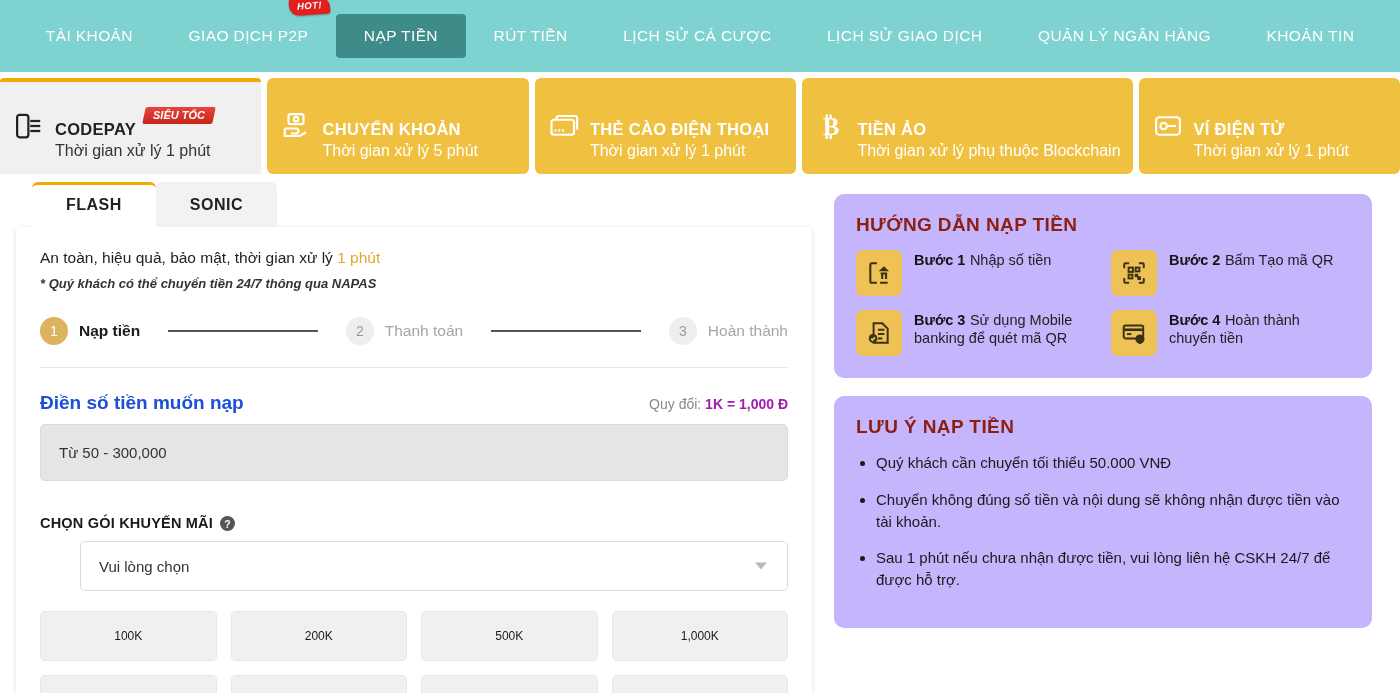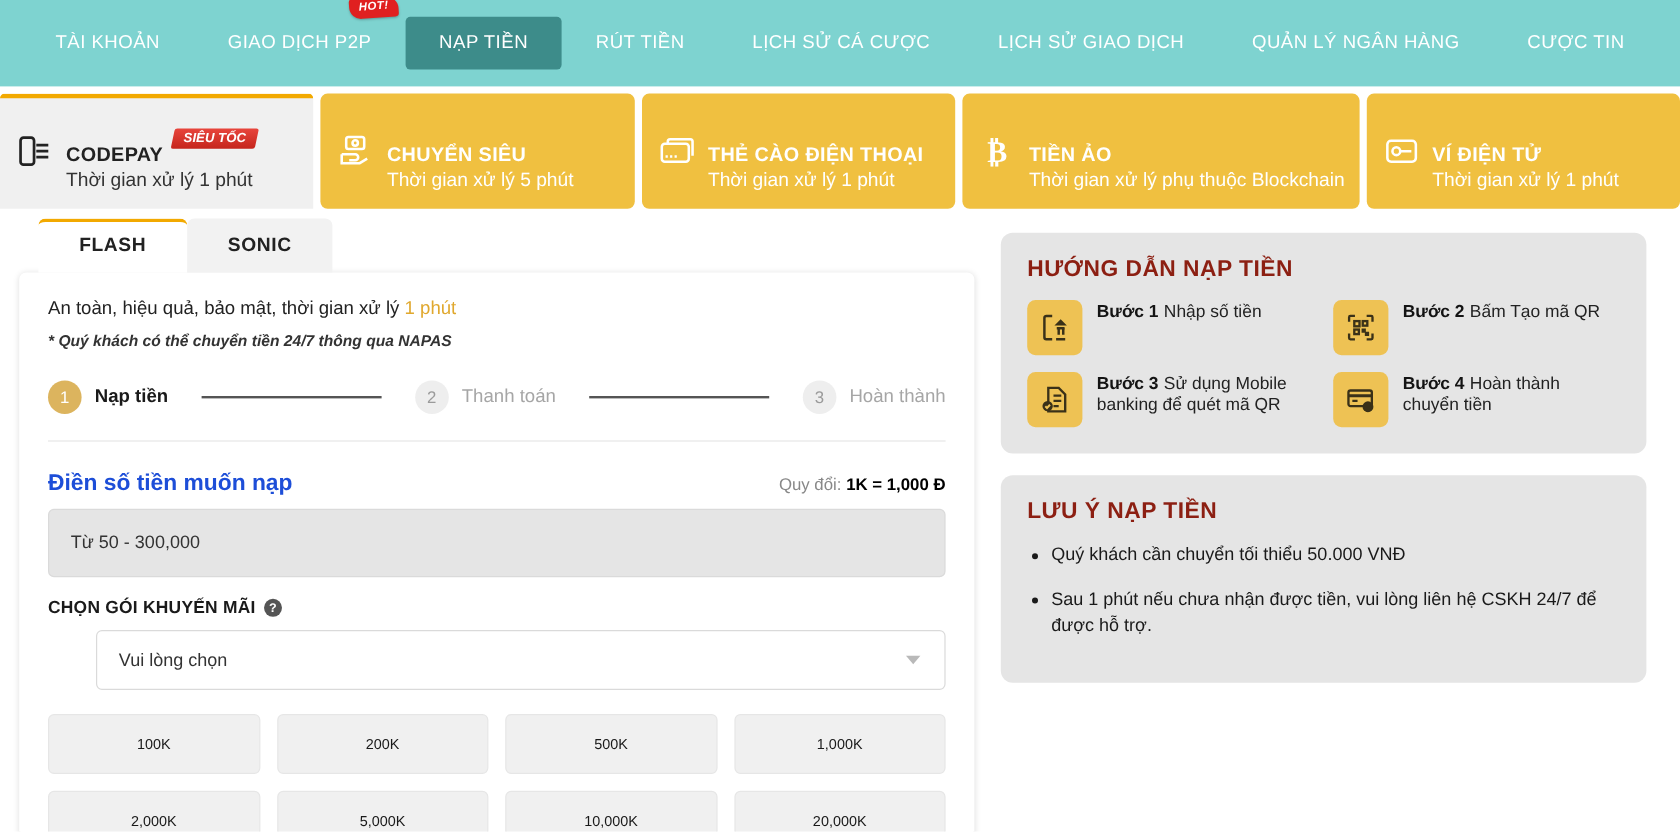--- a/index.html
+++ b/index.html
@@ -160,42 +160,42 @@
   .step-label { font-size: 15.5px; color: #a6a6a6; }
   .step.done .step-label { color: #1a1a1a; font-weight: bold; }
   .step-line { flex: 1 1 auto; height: 2px; background: #555; margin: 0 28px; }
 
   .field-head {
     display: flex; justify-content: space-between; align-items: baseline;
     margin: 24px 0 10px 0;
   }
   .field-label { font-size: 19px; font-weight: bold; color: #1d4ed8; }
   .field-hint { font-size: 14px; color: #888; }
-  .field-hint b { color: #000000; font-weight: bold; margin-top: 20px; }
+  .field-hint b { color: #a21caf; font-weight: bold; margin-top: 20px; }
 
   .text-input {
     width: 100%;
     height: 57px;
     border: 1px solid #dadada;
     border-radius: 5px;
     padding: 0 18px;
     font-size: 15px;
     color: #333;
     font-family: "Liberation Sans", sans-serif;
     background: #e5e5e5;
   }
   .text-input::placeholder { color: #333; }
 
   .sec-label {
-    margin: 18px 0 10px 0;
+    margin: 34px 0 10px 0;
     font-size: 14.5px;
     font-weight: bold;
     color: #1a1a1a;
     letter-spacing: .2px;
-    display: flex; align-items: flex-start; gap: 7px;
+    display: flex; align-items: flex-end; gap: 7px;
   }
   .help-dot {
     width: 15px; height: 15px; border-radius: 50%;
     background: #555; color: #fff;
     font-size: 10.5px; font-weight: bold;
     display: inline-flex; align-items: center; justify-content: center;
     cursor: pointer;
   }
 
   .select-box {
@@ -231,21 +231,21 @@
     border-radius: 5px;
     height: 50px;
     display: flex; align-items: center; justify-content: center;
     font-size: 12px;
     color: #1a1a1a;
     cursor: pointer;
   }
 
   
   .panel {
-    background: #e5e5e5;
+    background: #c4b5fd;
     border-radius: 10px;
     padding: 20px 22px 22px 22px;
     margin-bottom: 18px;
   }
   .panel-title {
     color: #8c1f12;
     font-size: 19px;
     font-weight: bold;
     letter-spacing: .4px;
     margin-bottom: 14px;
@@ -305,21 +305,21 @@
   <div class="nav-item">
     <span>LỊCH SỬ CÁ CƯỢC</span>
   </div>
   <div class="nav-item">
     <span>LỊCH SỬ GIAO DỊCH</span>
   </div>
   <div class="nav-item">
     <span>QUẢN LÝ NGÂN HÀNG</span>
   </div>
   <div class="nav-item">
-    <span>CƯỢC TIN</span>
+    <span>KHOẢN TIN</span>
   </div>
 </nav>
 
 <div class="methods">
 
   <div class="method active">
     <span class="m-icon">
       <svg width="30" height="30" viewBox="0 0 24 24" fill="none" stroke="#222" stroke-width="1.8">
         <rect x="2.5" y="3" width="9" height="18" rx="2"></rect>
         <line x1="13" y1="8" x2="21" y2="8"></line>
@@ -340,21 +340,21 @@
     <span class="m-icon">
       <svg width="30" height="30" viewBox="0 0 24 24" fill="none" stroke="#fff" stroke-width="1.7">
         <rect x="6" y="2.5" width="12" height="8" rx="1.5"></rect>
         <circle cx="12" cy="6.5" r="1.8"></circle>
         <path d="M3 14h9a2 2 0 0 1 0 4H8"></path>
         <path d="M3 14v6h12l5-3"></path>
       </svg>
     </span>
     <span class="m-body">
       <span class="m-title-row">
-        <span class="m-title">CHUYỂN SIÊU</span>
+        <span class="m-title">CHUYỂN KHOẢN</span>
       </span>
       <span class="m-sub">Thời gian xử lý 5 phút</span>
     </span>
   </div>
 
   <div class="method">
     <span class="m-icon">
       <svg width="30" height="30" viewBox="0 0 24 24" fill="none" stroke="#fff" stroke-width="1.7">
         <rect x="2" y="7" width="18" height="12" rx="2"></rect>
         <path d="M6 7V5.5a1.5 1.5 0 0 1 1.5-1.5H21a1.5 1.5 0 0 1 1.5 1.5V15"></path>
@@ -539,18 +539,19 @@
           </span>
         </div>
 
       </div>
     </div>
 
     <div class="panel">
       <div class="panel-title">LƯU Ý NẠP TIỀN</div>
       <ul class="notes">
         <li>Quý khách cần chuyển tối thiểu 50.000 VNĐ</li>
+        <li>Chuyển không đúng số tiền và nội dung sẽ không nhận được tiền vào tài khoản.</li>
         <li>Sau 1 phút nếu chưa nhận được tiền, vui lòng liên hệ CSKH 24/7 để được hỗ trợ.</li>
       </ul>
     </div>
 
   </div>
 </div>
 
 </body></html>

